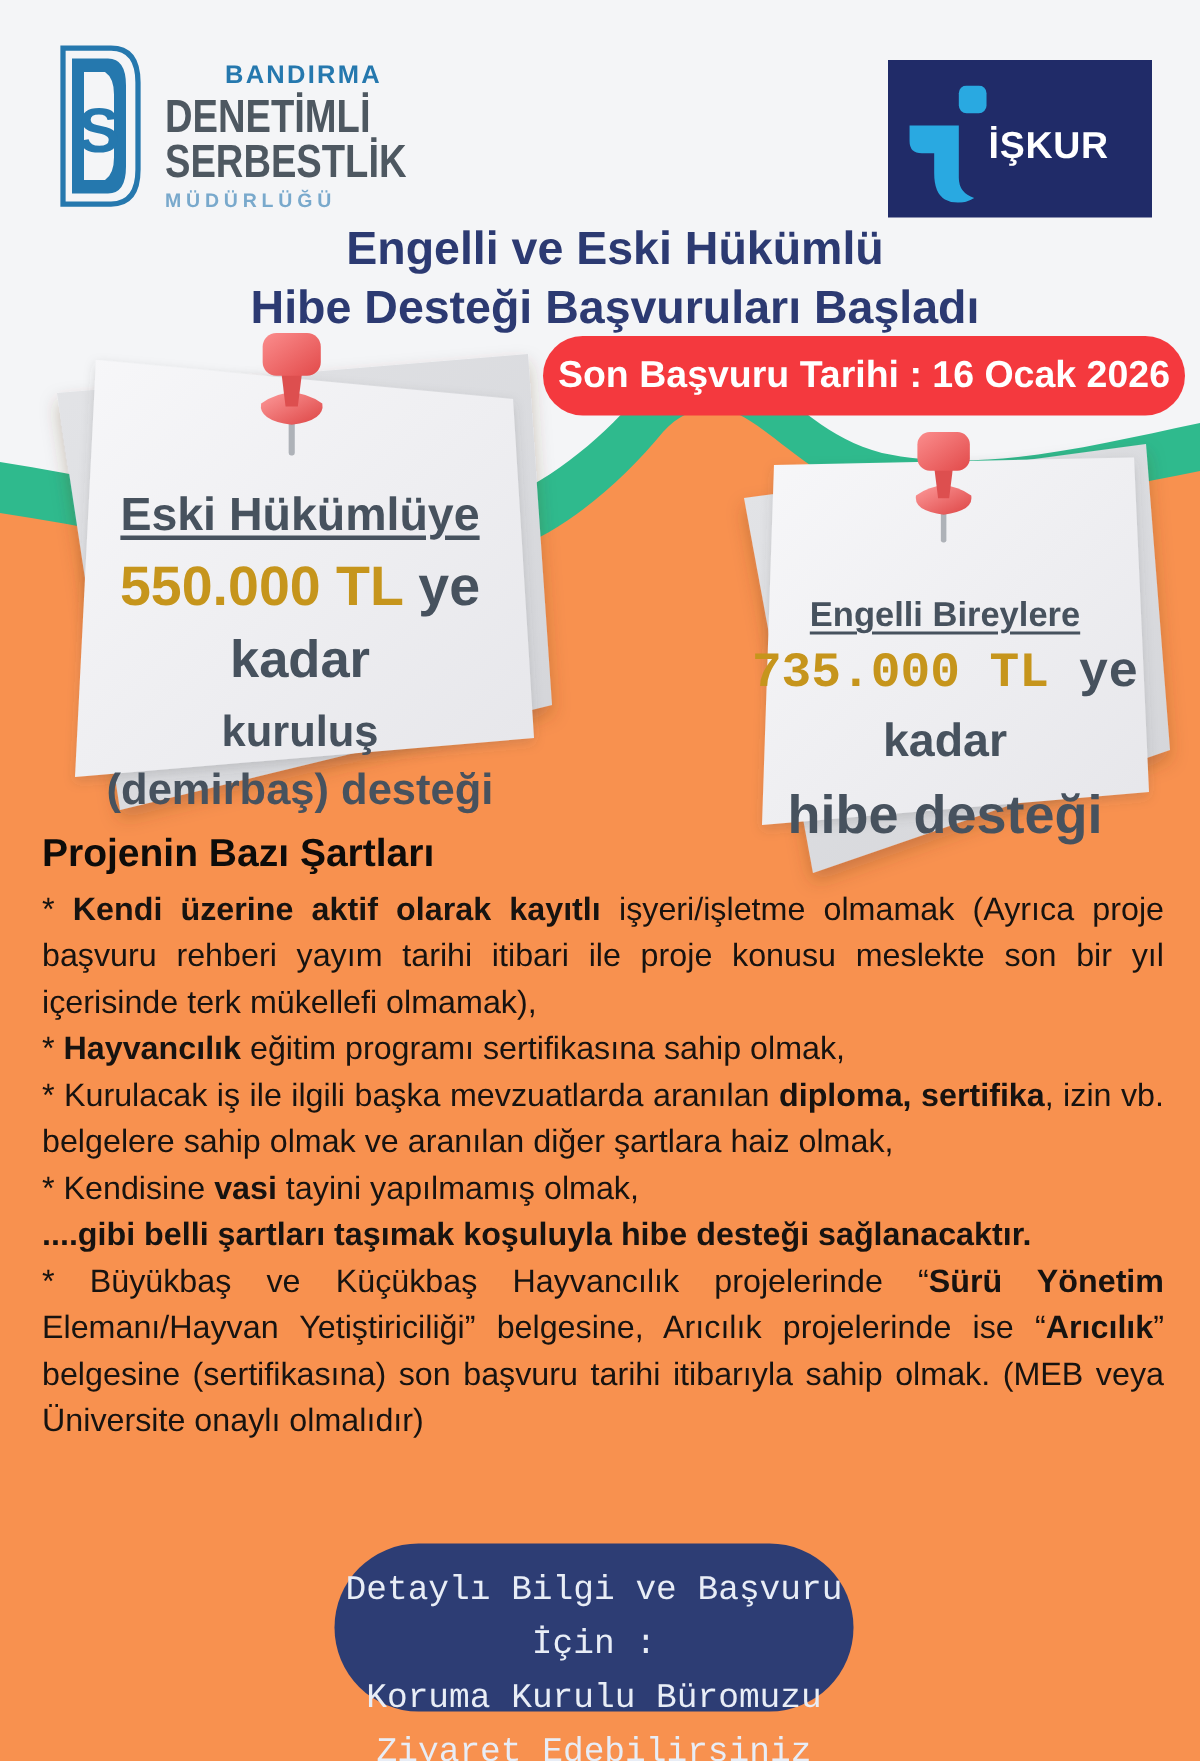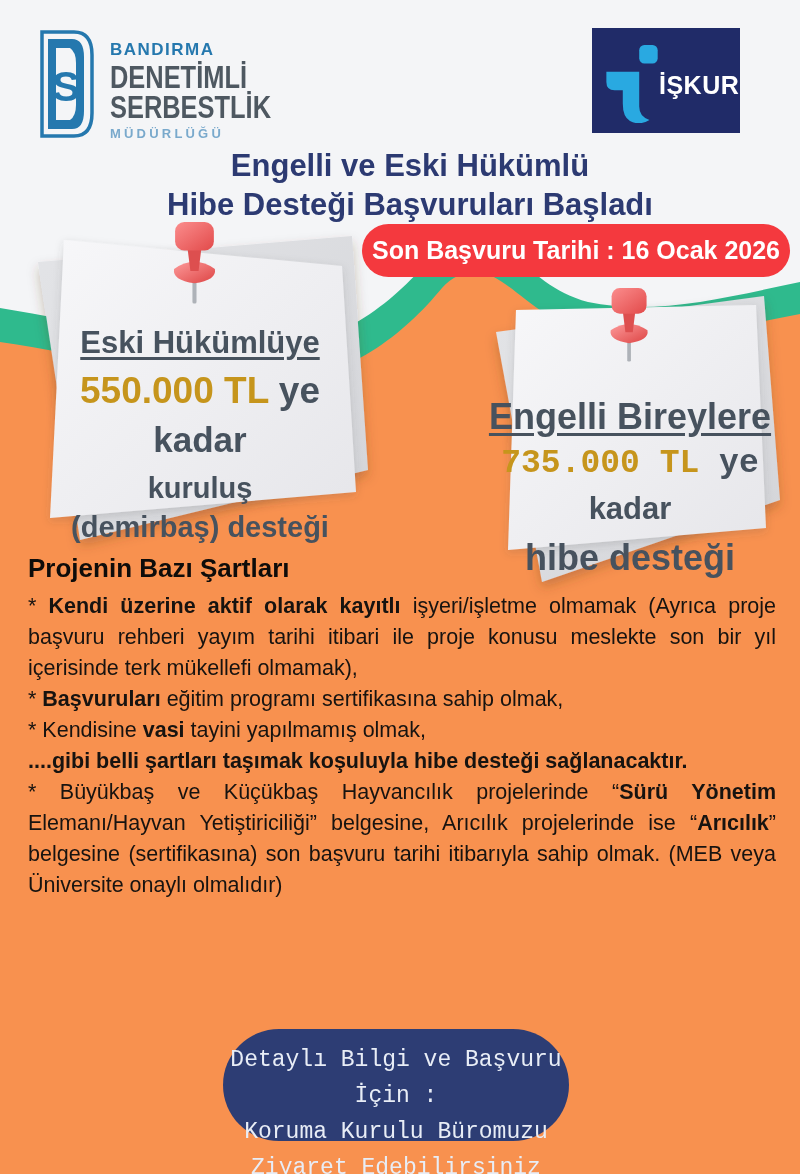--- a/index.html
+++ b/index.html
@@ -9,44 +9,44 @@
     --iskur-navy:#202b68; --iskur-cyan:#29a9e1; --pill-navy:#2d3d74;
   }
   html,body{margin:0;padding:0;background:#e8e8e8;}
   .poster{position:relative;width:800px;height:1174px;overflow:hidden;
           font-family:"Liberation Sans",sans-serif;background:var(--bg-top);}
   .bg{position:absolute;left:0;top:0;width:800px;height:1174px;display:block;}
 
   
   .brand{position:absolute;left:34px;top:28px;display:flex;}
   .brand-text{position:absolute;left:76px;top:12px;width:260px;}
-  .brand-city{font-size:17px;font-weight:bold;color:var(--logo-blue);letter-spacing:1.5px;}
+  .brand-city{font-size:17px;font-weight:bold;color:var(--logo-blue);letter-spacing:1.5px;margin-left:40px;}
   .brand-l1,.brand-l2{font-size:31px;font-weight:bold;color:var(--logo-gray);
       transform:scaleX(.82);transform-origin:left top;line-height:30px;letter-spacing:0px;}
   .brand-l1{margin-top:3px;}
   .brand-sub{font-size:13px;color:var(--logo-lightblue);letter-spacing:3.2px;margin-top:3px;font-weight:bold;}
 
   
-  .iskur{position:absolute;left:592px;top:28px;width:148px;height:105px;background:var(--iskur-navy);}
+  .iskur{position:absolute;left:592px;top:40px;width:176px;height:105px;background:var(--iskur-navy);}
   .iskur svg{position:absolute;left:11px;top:17px;}
   .iskur-word{position:absolute;left:67px;top:43px;font-size:25px;font-weight:bold;color:#fff;letter-spacing:.5px;}
 
   
   .main-title{position:absolute;left:20px;top:146px;width:780px;text-align:center;
       color:var(--navy);font-size:31px;font-weight:bold;line-height:39px;}
   .deadline{position:absolute;left:362px;top:224px;width:428px;height:53px;background:var(--red);
       border-radius:27px;color:#fff;font-size:25px;font-weight:bold;text-align:center;line-height:53px;}
 
   
   .note{position:absolute;text-align:center;color:var(--slate);font-weight:bold;margin-top:44px;}
   .note-left{left:42px;top:281px;width:316px;}
   .note-right{left:484px;top:352px;width:292px;}
   .n-title{text-decoration:underline;text-underline-offset:4px;}
   .note-left .n-title{font-size:31px;}
-  .note-right .n-title{font-size:36px;}
+  .note-right .n-title{font-size:23px;}
   .n-amount{margin-top:9px;}
   .note-left .n-amount{font-size:37px;}
   .note-right .n-amount{font-size:33px;margin-top:7px;font-family:Liberation Mono, monospace;}
   .gold{color:var(--gold);}
   .note-left .n-l2{font-size:35px;margin-top:8px;}
   .note-left .n-l3{font-size:29px;margin-top:12px;}
   .note-left .n-l4{font-size:29px;margin-top:6px;}
   .note-right .n-l2{font-size:31px;margin-top:9px;}
   .note-right .n-l3{font-size:36px;margin-top:10px;}
 
@@ -164,21 +164,22 @@
     <div class="n-title">Engelli Bireylere</div>
     <div class="n-amount"><span class="gold">735.000 TL</span><span> ye</span></div>
     <div class="n-l2">kadar</div>
     <div class="n-l3">hibe desteği</div>
   </div>
 
   <div class="terms">
     <p class="terms-heading">Projenin Bazı Şartları</p>
     <div>
         <p class="term-para"><span>* </span><span class="bseg">Kendi üzerine aktif olarak kayıtlı</span><span> işyeri/işletme olmamak (Ayrıca proje başvuru rehberi yayım tarihi itibari ile proje konusu meslekte son bir yıl içerisinde terk mükellefi olmamak),</span></p>
-        <p class="term-para"><span>* </span><span class="bseg">Başvuruları</span><span> eğitim programı sertifikasına sahip olmak,</span></p>
+        <p class="term-para"><span>* </span><span class="bseg">Hayvancılık</span><span> eğitim programı sertifikasına sahip olmak,</span></p>
+        <p class="term-para"><span>* Kurulacak iş ile ilgili başka mevzuatlarda aranılan </span><span class="bseg">diploma, sertifika</span><span>, izin vb. belgelere sahip olmak ve aranılan diğer şartlara haiz olmak,</span></p>
         <p class="term-para"><span>* Kendisine </span><span class="bseg">vasi</span><span> tayini yapılmamış olmak,</span></p>
         <p class="term-para"><span class="bseg">....gibi belli şartları taşımak koşuluyla hibe desteği sağlanacaktır.</span></p>
         <p class="term-para"><span>* Büyükbaş ve Küçükbaş Hayvancılık projelerinde “</span><span class="bseg">Sürü Yönetim</span><span> Elemanı/Hayvan Yetiştiriciliği” belgesine, Arıcılık projelerinde ise “</span><span class="bseg">Arıcılık</span><span>” belgesine (sertifikasına) son başvuru tarihi itibarıyla sahip olmak. (MEB veya Üniversite onaylı olmalıdır)</span></p>
       </div>
   </div>
 
   <div class="footer-pill">
     <div class="fp1">Detaylı Bilgi ve Başvuru İçin :</div>
     <div>Koruma Kurulu Büromuzu</div>
     <div>Ziyaret Edebilirsiniz</div>

